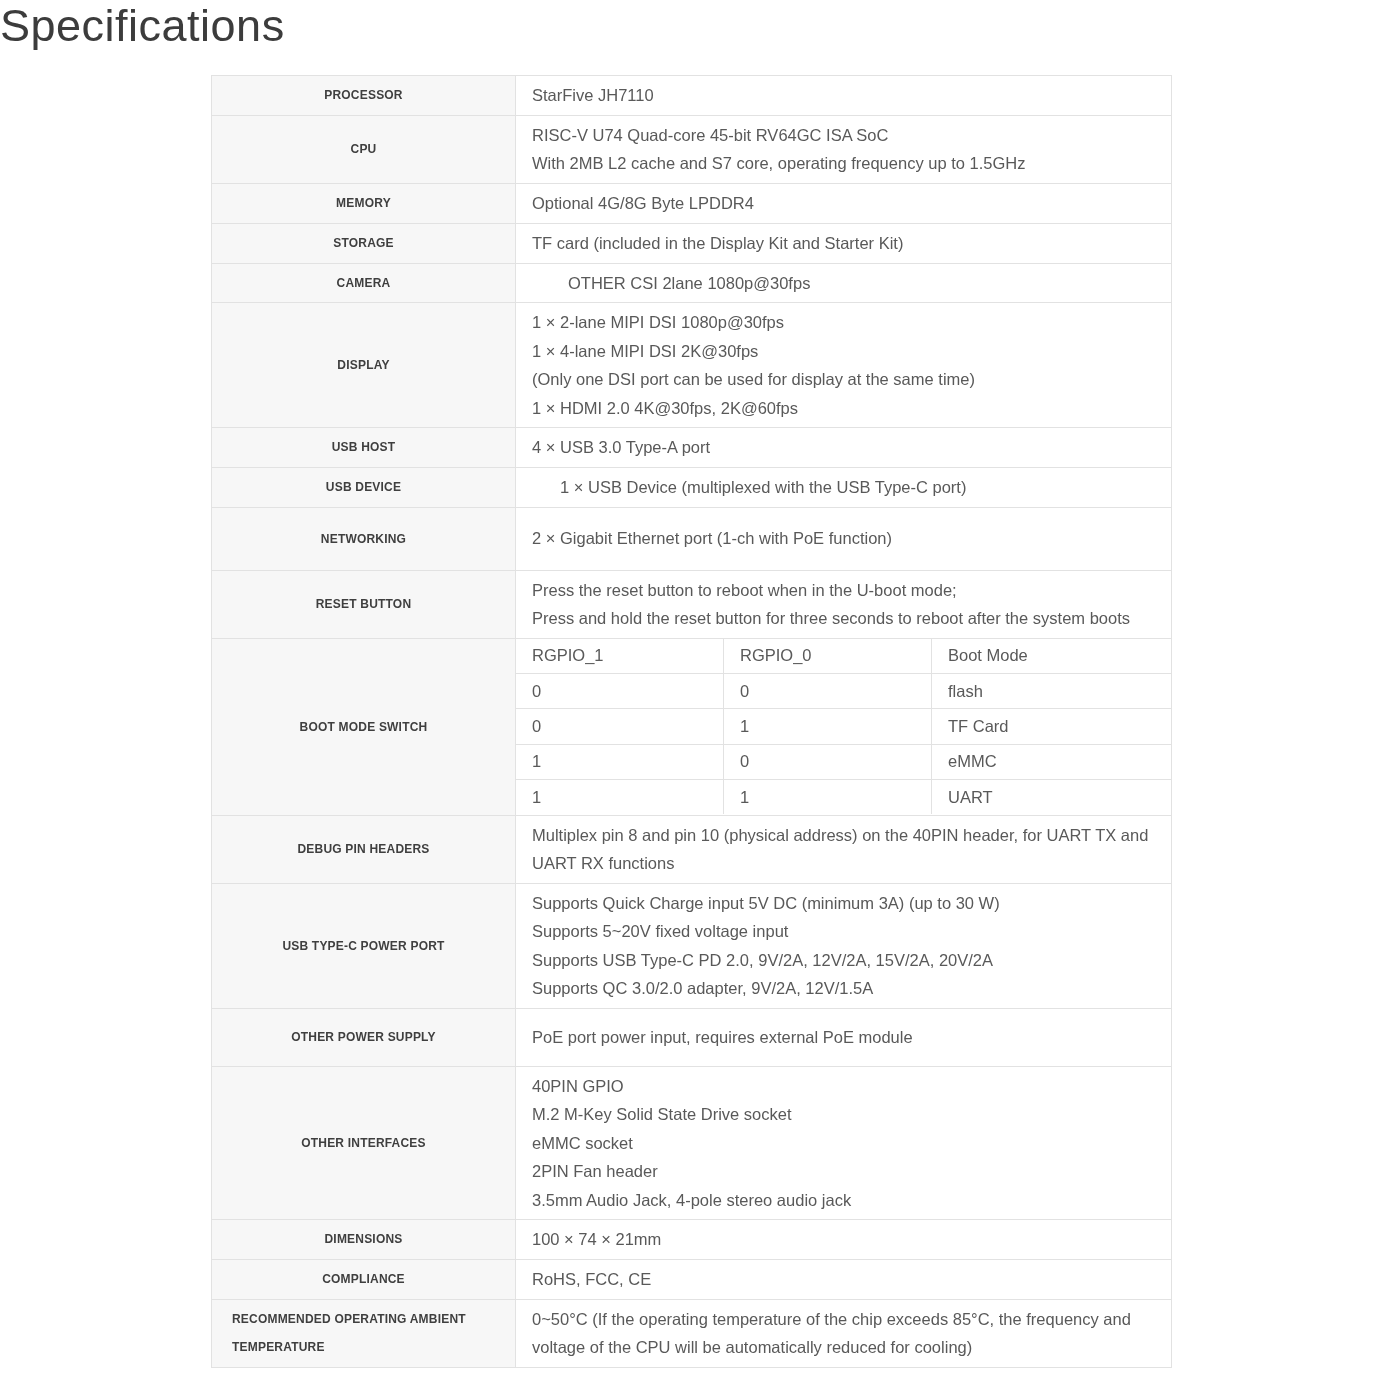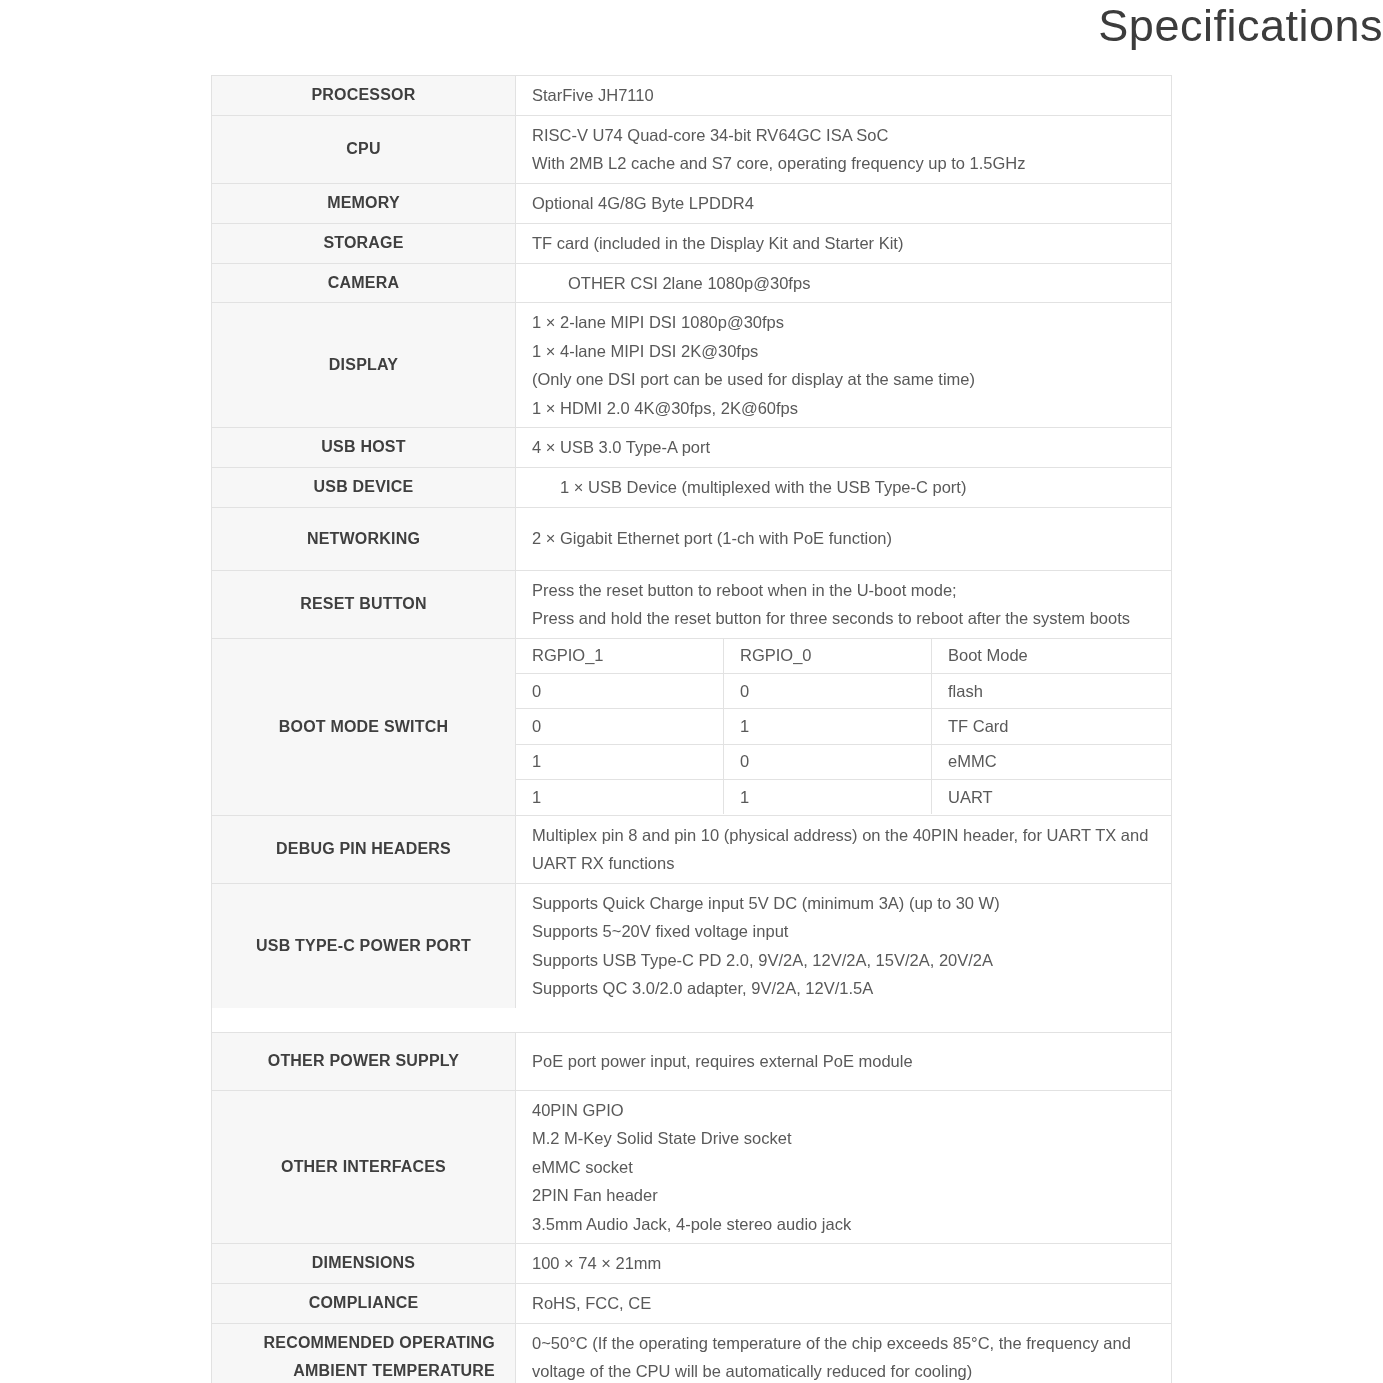--- a/index.html
+++ b/index.html
@@ -14,43 +14,43 @@
     width:1383px;
     background:#ffffff;
     font-family:"Liberation Sans","DejaVu Sans",sans-serif;
     overflow-x:hidden;
   }
   .page{width:1383px;min-height:1383px;background:#ffffff;}
   .page-title{
     font-size:45px;
     font-weight:500;
     color:var(--title-text);
-    text-align:right;
+    text-align:left;
     line-height:49px;
     padding-top:1px;
     letter-spacing:0.5px;
   }
   .spec-table{
     width:959px;
     margin:25px auto 0 auto;
     border:1px solid var(--border);
   }
   .row{display:flex;}
   .row + .row{border-top:1px solid var(--border);}
   .label-cell{
     flex:0 0 263px;
     width:263px;
     padding:4px 20px;
     background:var(--label-bg);
     border-right:1px solid var(--border);
     display:flex;
     align-items:center;
     justify-content:center;
-    text-align:right;
-    font-size:16px;
+    text-align:left;
+    font-size:12px;
     font-weight:700;
     line-height:28px;
     color:var(--label-text);
     letter-spacing:0.2px;
   }
   .value-cell{
     flex:1;
     display:flex;
     flex-direction:column;
     justify-content:center;
@@ -84,21 +84,21 @@
   <div class="spec-table" id="spec-table">
       <div class="row" style="min-height: 38px;">
         <div class="label-cell">PROCESSOR</div>
         <div class="value-cell">
           <div class="line">StarFive JH7110</div>
         </div>
       </div>
       <div class="row" style="min-height: 62px;">
         <div class="label-cell">CPU</div>
         <div class="value-cell">
-          <div class="line">RISC-V U74 Quad-core 34-bit RV64GC ISA SoC</div>
+          <div class="line">RISC-V U74 Quad-core 45-bit RV64GC ISA SoC</div>
           <div class="line">With 2MB L2 cache and S7 core, operating frequency up to 1.5GHz</div>
         </div>
       </div>
       <div class="row" style="min-height: 39px;">
         <div class="label-cell">MEMORY</div>
         <div class="value-cell">
           <div class="line">Optional 4G/8G Byte LPDDR4</div>
         </div>
       </div>
       <div class="row" style="min-height: 39px;">
@@ -187,21 +187,21 @@
       </div>
       <div class="row" style="min-height: 121px;">
         <div class="label-cell">USB TYPE-C POWER PORT</div>
         <div class="value-cell">
           <div class="line">Supports Quick Charge input 5V DC (minimum 3A) (up to 30 W)</div>
           <div class="line">Supports 5~20V fixed voltage input</div>
           <div class="line">Supports USB Type-C PD 2.0, 9V/2A, 12V/2A, 15V/2A, 20V/2A</div>
           <div class="line">Supports QC 3.0/2.0 adapter, 9V/2A, 12V/1.5A</div>
         </div>
       </div>
-      <div class="row" style="min-height: 57px; margin-top: 24px;">
+      <div class="row" style="min-height: 57px;">
         <div class="label-cell">OTHER POWER SUPPLY</div>
         <div class="value-cell">
           <div class="line">PoE port power input, requires external PoE module</div>
         </div>
       </div>
       <div class="row" style="min-height: 150px;">
         <div class="label-cell">OTHER INTERFACES</div>
         <div class="value-cell">
           <div class="line">40PIN GPIO</div>
           <div class="line">M.2 M-Key Solid State Drive socket</div>

